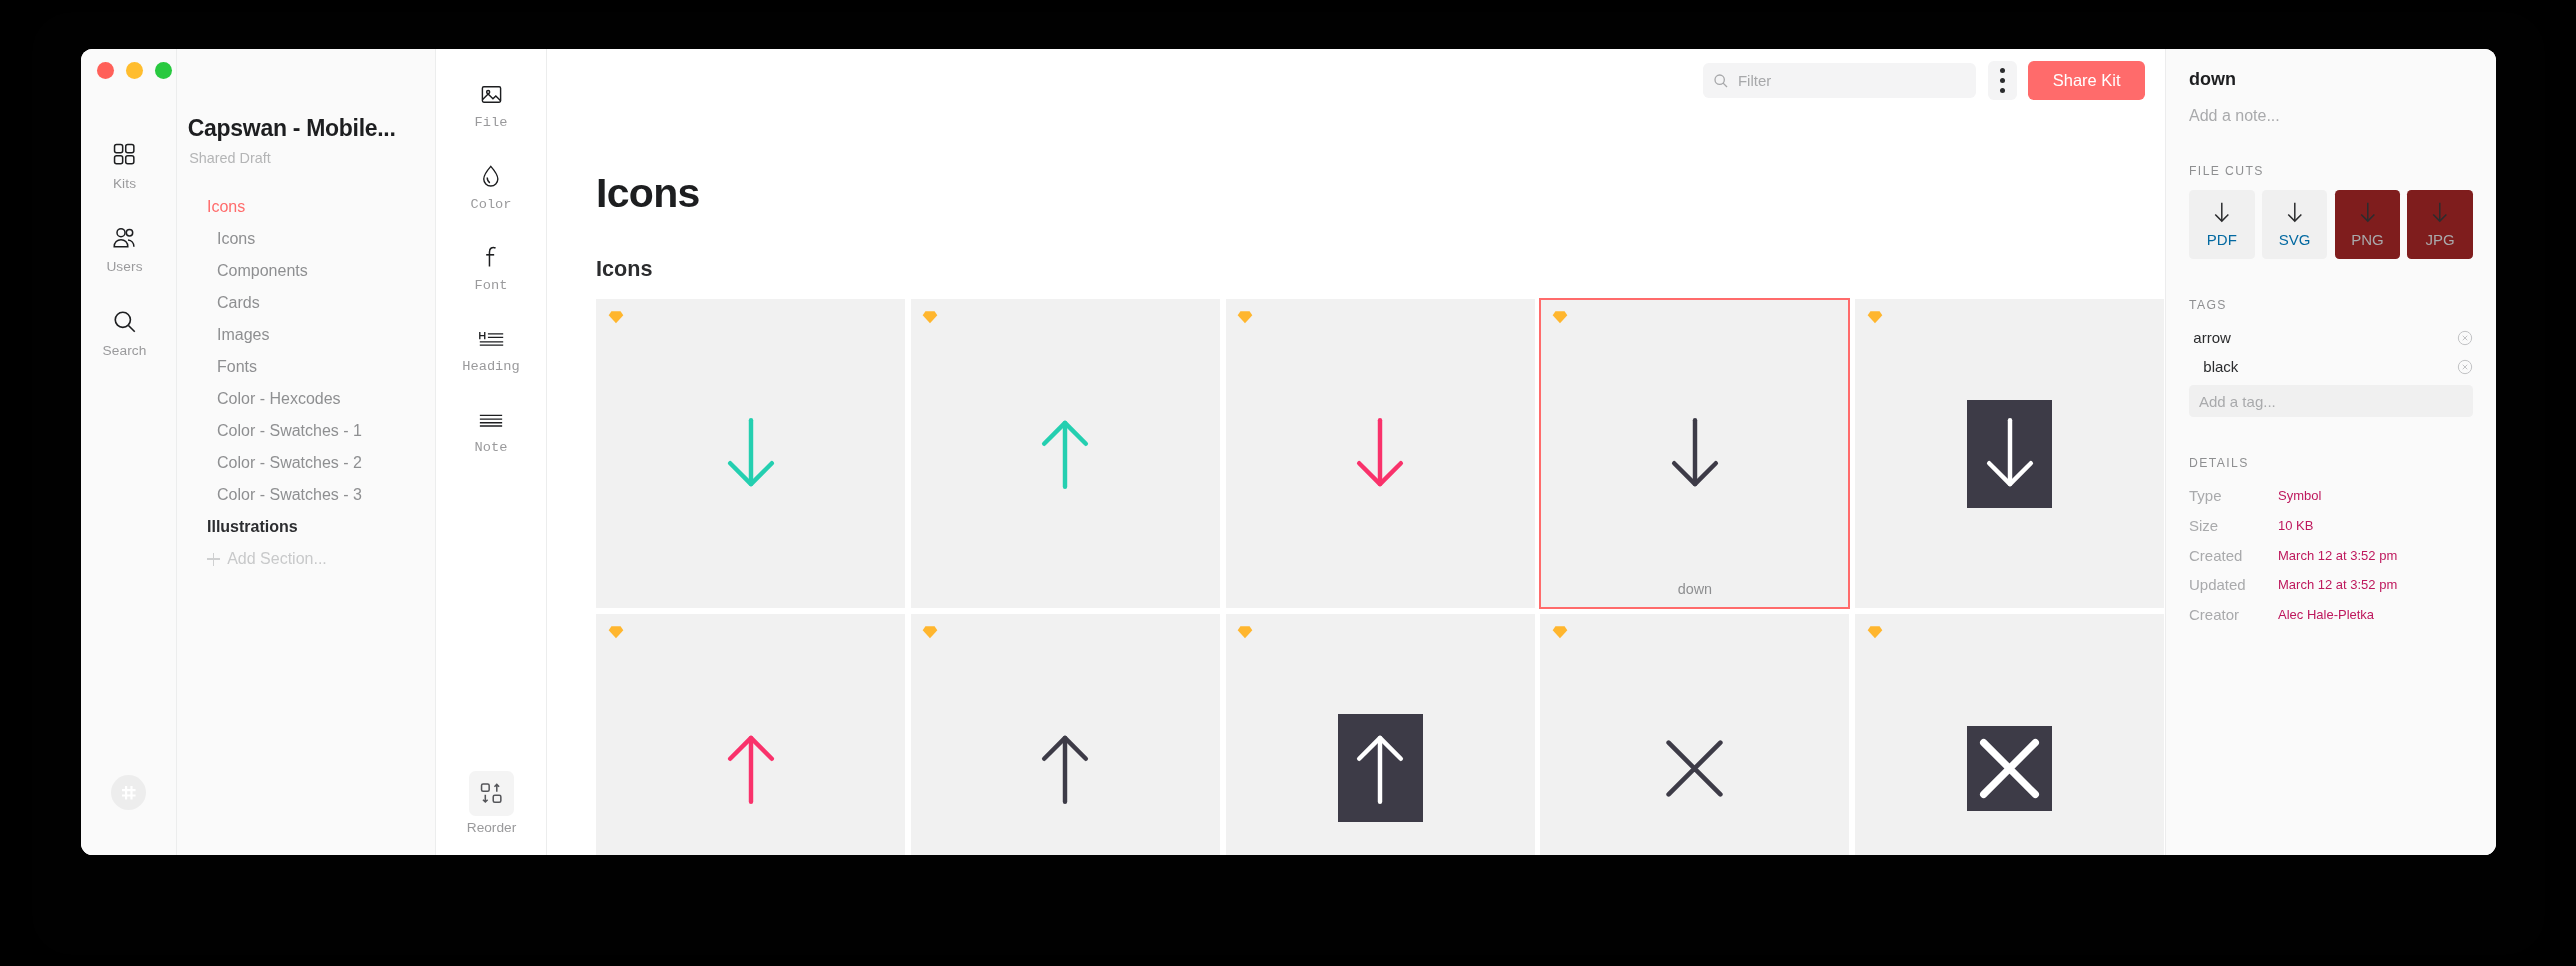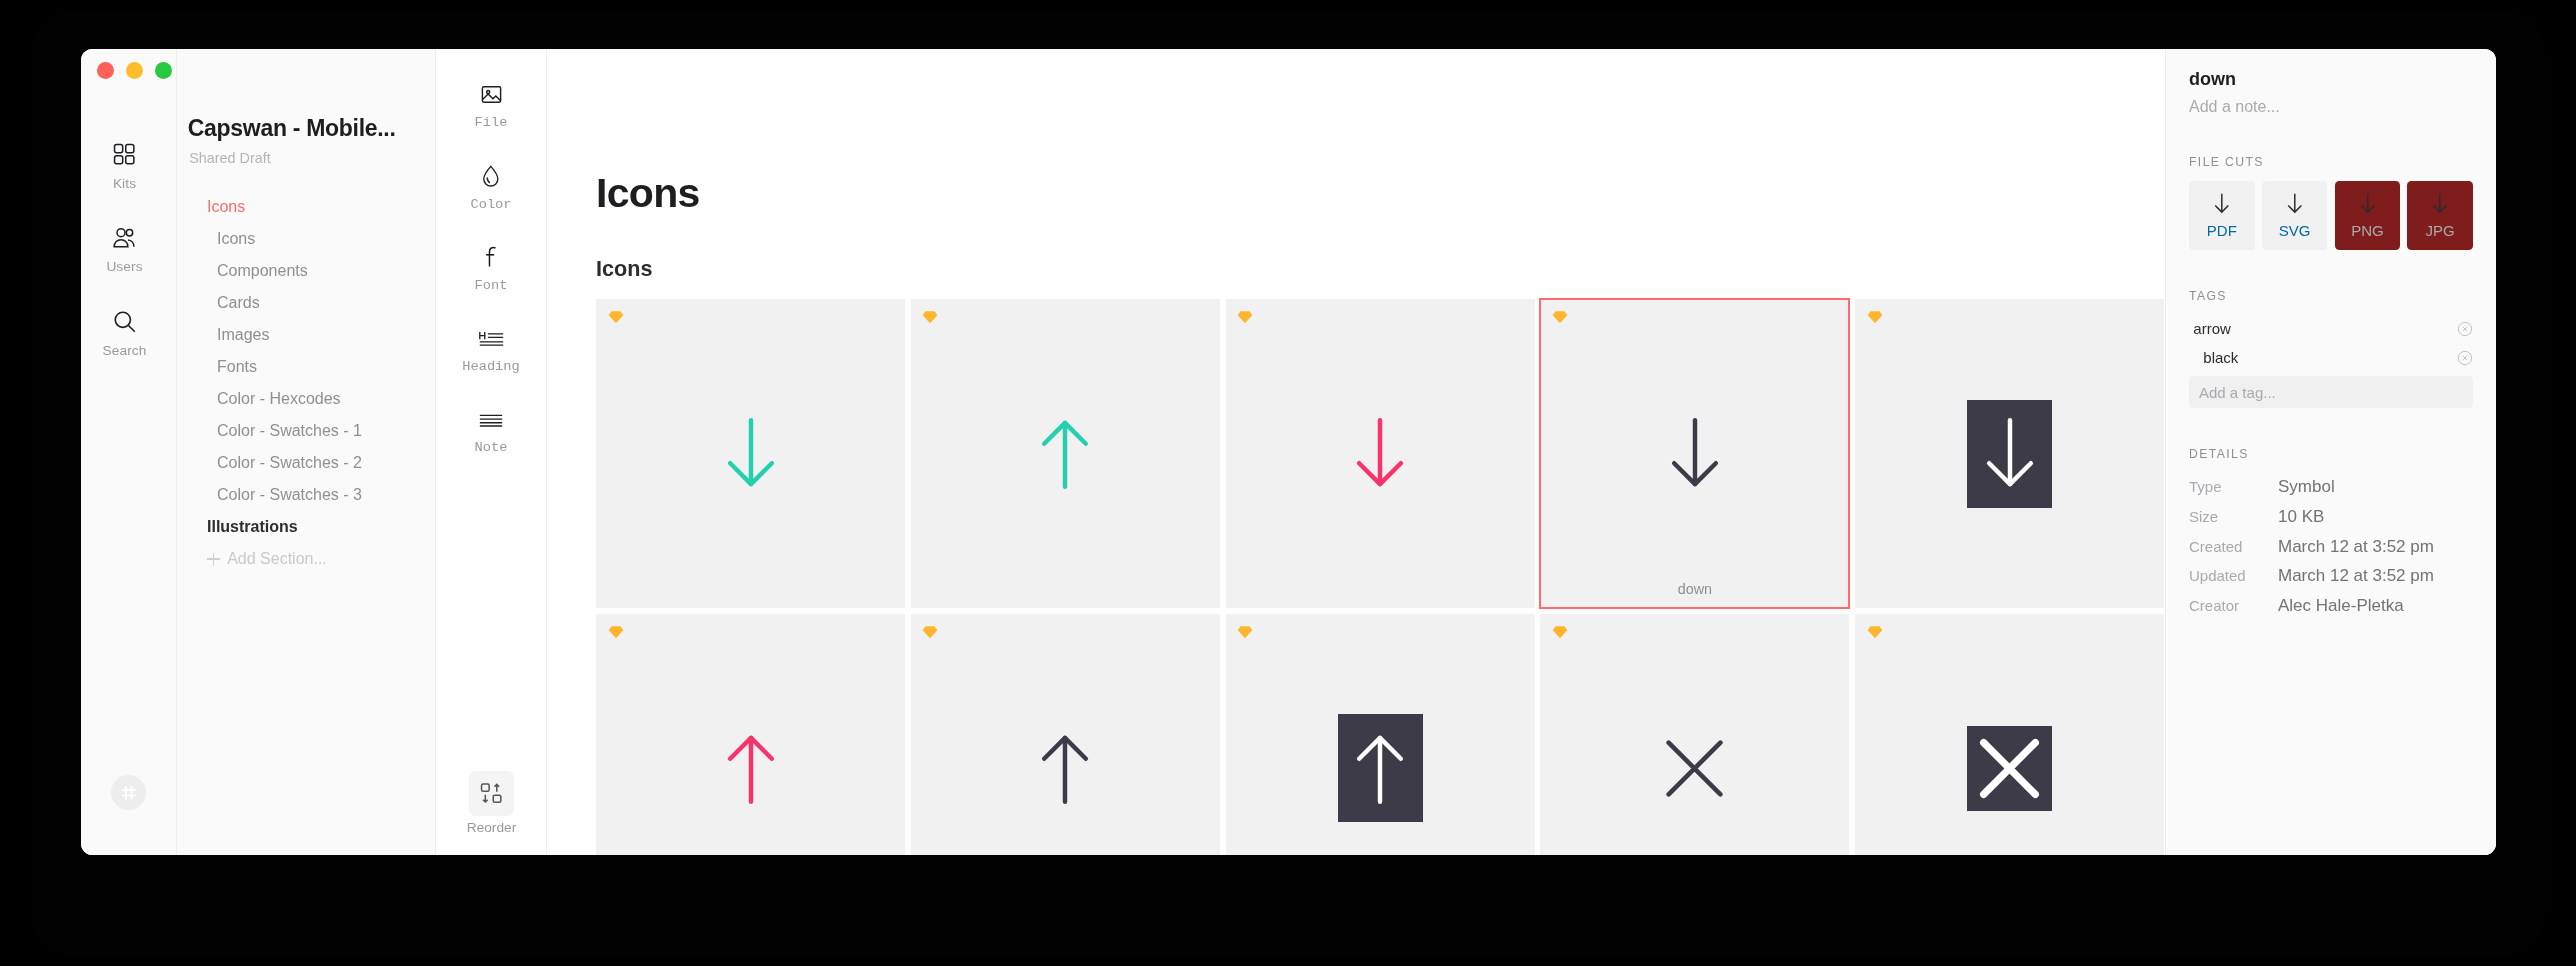--- a/index.html
+++ b/index.html
@@ -185,21 +185,21 @@
 
   
   .inspector {
     width: 331px; flex: 0 0 331px;
     background: #fafafa;
     border-left: 0.7px solid #ececed;
     padding: 20px 23px;
     position: relative;
   }
   .ins-title { font-size: 18px; font-weight:bold; color:#1d1e20; }
-  .ins-note { font-size: 16px; color:#a9aaac; margin-top: 8px; cursor:text; }
+  .ins-note { font-size: 16px; color:#a9aaac; margin-top: 17px; cursor:text; }
   .ins-head {
     font-size: 12.2px; font-weight: normal; color:#8e8f91;
     letter-spacing: 1.4px; margin-top: 39px; margin-bottom: 11.5px;
   }
   .cuts { display:flex; gap: 7.2px; }
   .cut {
     width: 66px; height: 69px; background:#f0f0f0; border-radius:4.3px;
     display:flex; flex-direction:column; align-items:center; justify-content:center;
     gap: 7.2px; cursor:pointer;
   }
@@ -214,21 +214,21 @@
   .tag-row .tx { font-size: 15px; color:#2b2c2e; }
   .tag-row.indent .tx { padding-left: 10px; }
   .tag-add {
     margin-top: 4.3px; height: 32px; background:#f0f0f0; border-radius:4.3px;
     display:flex; align-items:center; padding-left: 10px;
     font-size: 15px; color:#a9aaac; cursor:text;
   }
 
   .det { display:flex; margin-top: 2.9px; }
   .det .k { width: 89px; font-size: 15px; color:#a9aaac; line-height: 27px; }
-  .det .v { font-size: 17px; color:#737373; line-height: 27px; }
+  .det .v { font-size: 13px; color:#be185d; line-height: 27px; }
 
   svg { display:block; }
 </style>
 </head>
 <body>
 
 <div id="root">
   <div class="bezel"></div>
 
   <div class="window">
@@ -364,20 +364,37 @@
             <rect x="14" y="14" width="7.5" height="7" rx="1.5"></rect>
             <path d="M17.5 10.5V3.5M15.2 5.6l2.3-2.3 2.3 2.3"></path>
             <path d="M6.2 13.5v7M3.9 18.4l2.3 2.3 2.3-2.3"></path>
           </svg>
         </span>
         <span class="lb">Reorder</span>
       </div>
     </div>
 
     <div class="main">
+      <div class="topbar">
+        <div class="filter">
+          <span>
+            <svg width="16" height="16" viewBox="0 0 24 24" fill="none" stroke="#a7a8aa" stroke-width="2">
+              <circle cx="10" cy="10" r="7"></circle>
+                <path d="M15.2 15.2L21 21"></path>
+            </svg>
+          </span>
+          <span class="ph">Filter</span>
+        </div>
+        <div class="kebab">
+          <i></i>
+          <i></i>
+          <i></i>
+        </div>
+        <button class="share">Share Kit</button>
+      </div>
 
       <div class="page-title">Icons</div>
       <div class="sec-title">Icons</div>
 
       <div class="grid" id="tile-grid">
           <div class="tile">
             <svg class="sketch" viewBox="0 0 24 20">
               <path d="M12 19.5 1 7.5 5.2 1.4h13.6L23 7.5z" fill="#ffb62e"></path>
             </svg>
             <span class="art">

